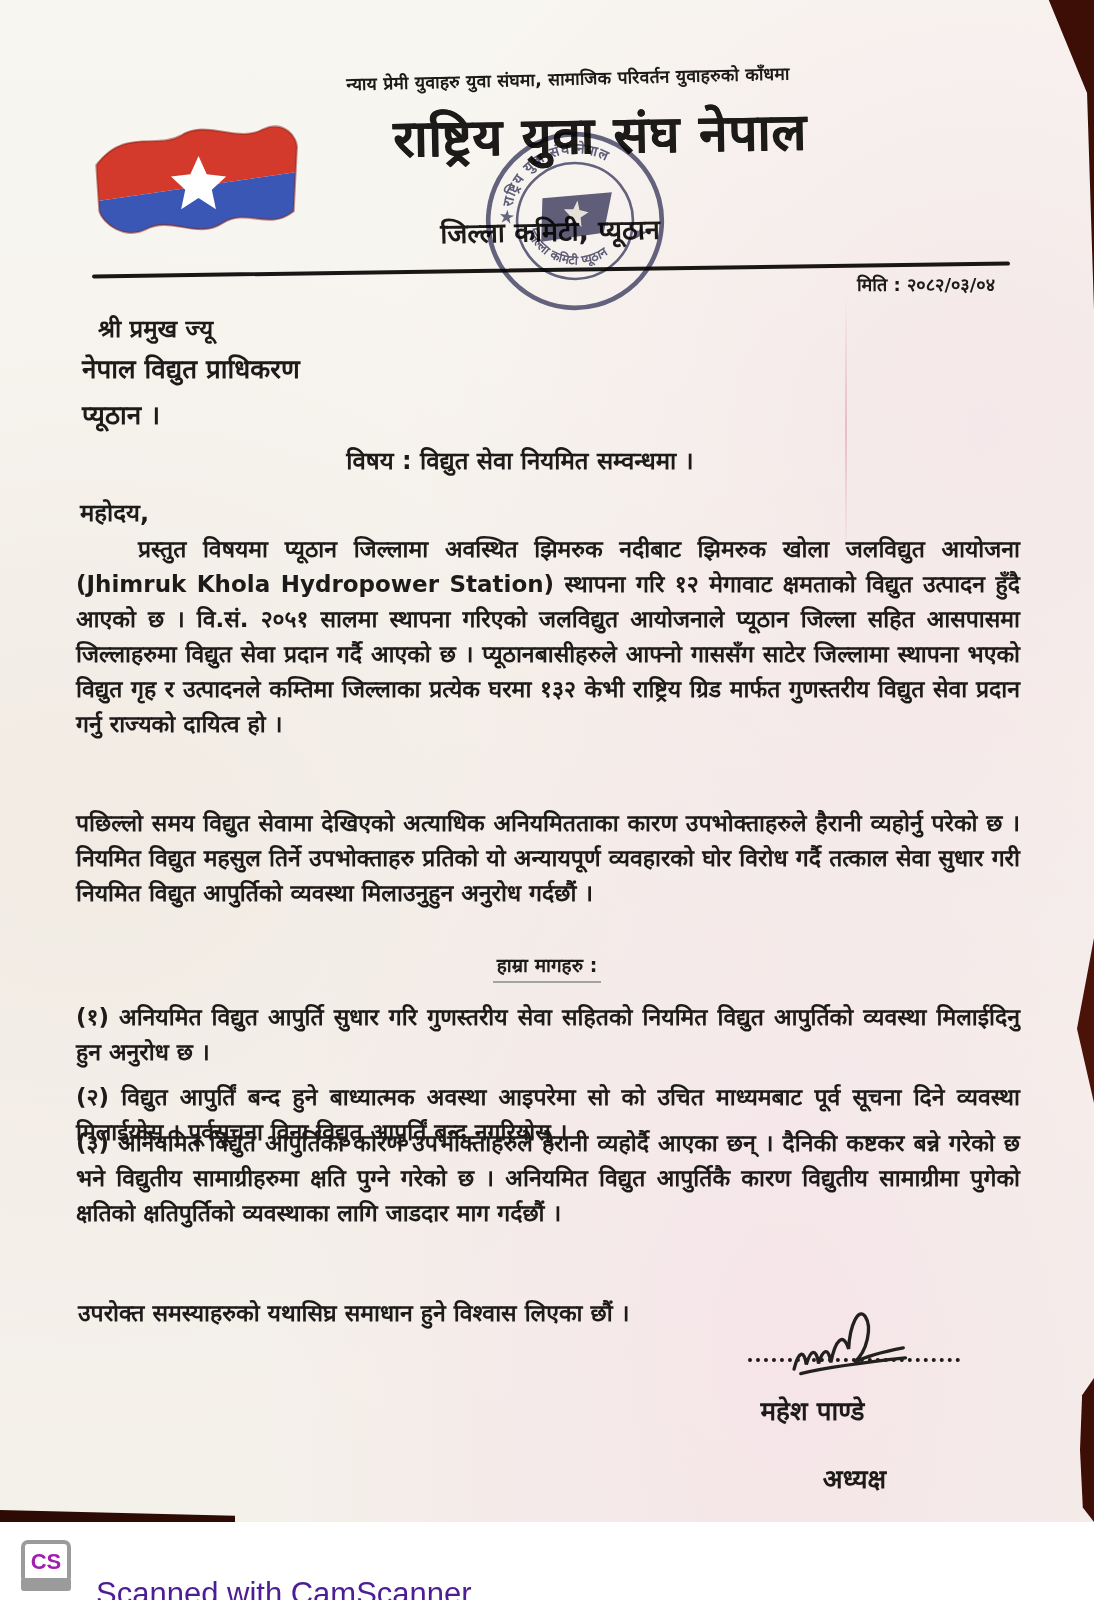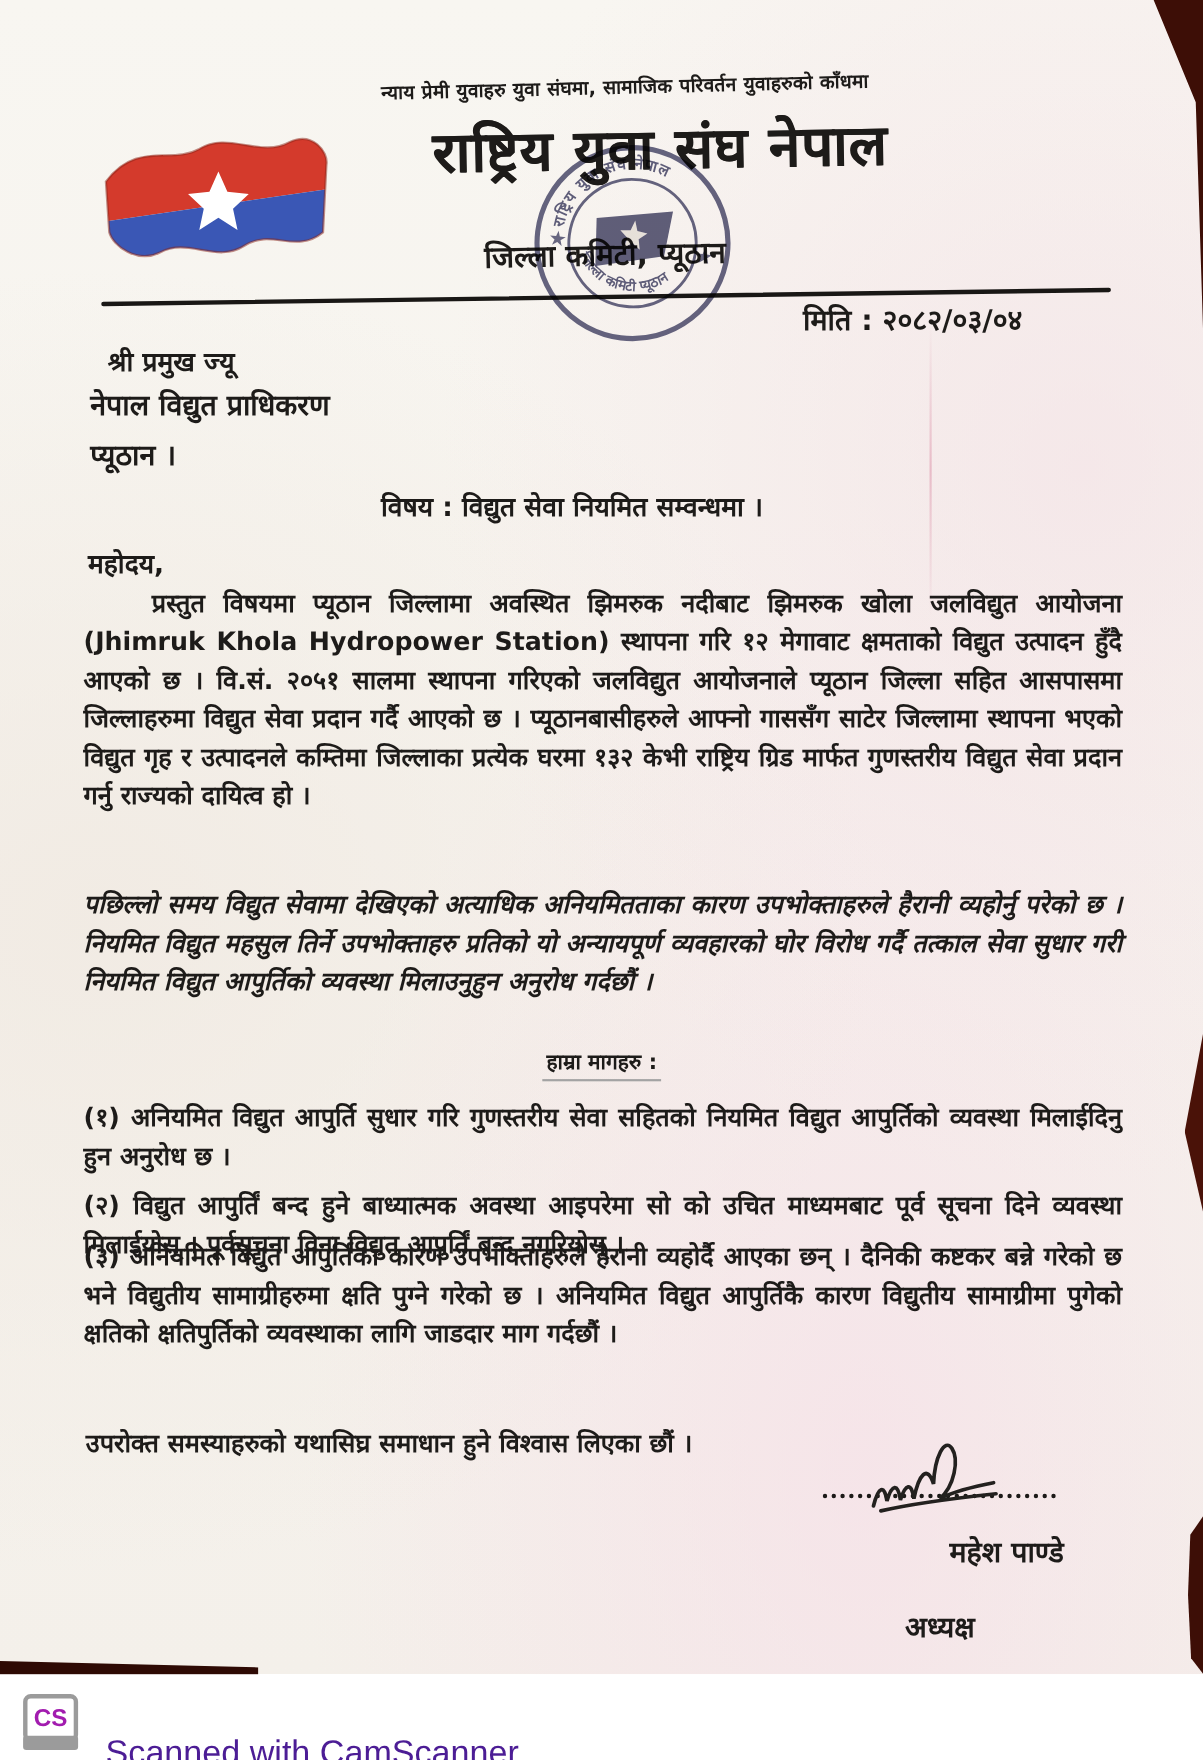--- a/index.html
+++ b/index.html
@@ -20,31 +20,31 @@
   .edge-br{right:0;top:1378px;width:14px;height:144px;background:#3d0e06;clip-path:polygon(100% 0,15% 12%,0 50%,20% 90%,100% 100%);}
   .edge-bl{left:0;top:1510px;width:235px;height:13px;background:#2e0a04;clip-path:polygon(0 0,100% 45%,100% 100%,0 100%);}
   .crease{left:845px;top:295px;width:2px;height:265px;
     background:linear-gradient(rgba(213,118,148,0),rgba(213,118,148,.4),rgba(213,118,148,0));}
   
   .tagline{left:268px;top:66px;width:600px;text-align:center;font-size:17.5px;transform:rotate(-1.4deg);letter-spacing:.2px;}
   .orgname{left:250px;top:98px;width:700px;text-align:center;font-size:51px;transform:rotate(-1deg);
     letter-spacing:1px;text-shadow:.6px 0 #1d1b19;}
   .district{left:370px;top:212px;width:360px;text-align:center;font-size:27px;transform:rotate(-1.2deg);}
   .rule{left:92px;top:268px;width:918px;height:4px;background:#191715;transform:rotate(-.8deg);border-radius:2px;}
-  .dateline{left:730px;top:272px;width:265px;text-align:left;font-size:26px;}
+  .dateline{left:730px;top:272px;width:265px;text-align:right;font-size:18px;}
   
   .line{font-size:23px;line-height:35px;}
   .block{left:76px;width:944px;text-align:justify;}
   .subject{left:240px;top:443px;width:560px;text-align:center;font-size:24px;}
   .heading-wrap{left:0;top:952px;width:1094px;text-align:center;}
   .heading-inner{display:inline-block;font-size:19px;border-bottom:2px solid #a3a3a3;padding:0 4px 3px;}
   
   .dotline{left:748px;top:1358px;width:212px;border-bottom:4px dotted #1c1a18;height:0;}
   .sig-svg{left:782px;top:1300px;}
-  .sig-name{left:742px;top:1392px;width:225px;text-align:right;font-size:26px;}
+  .sig-name{left:700px;top:1392px;width:225px;text-align:center;font-size:26px;}
   .sig-role{left:742px;top:1460px;width:225px;text-align:center;font-size:26px;}
   
   .flag{left:84px;top:108px;}
   .stamp{left:482px;top:128px;width:186px;height:186px;transform:rotate(7deg);opacity:.88;mix-blend-mode:multiply;}
   
   .footer{left:0;top:1522px;width:1094px;height:78px;background:#ffffff;}
   .cs-box{left:21px;top:1540px;width:42px;height:36px;border:4px solid #9b9b9b;border-radius:7px;
     color:#a21caf;font-family:"Liberation Sans",sans-serif;font-weight:bold;font-size:22px;
     display:flex;align-items:center;justify-content:center;}
   .cs-tab{left:21px;top:1578px;width:50px;height:13px;background:#9b9b9b;border-radius:3px;}
@@ -98,21 +98,21 @@
 </svg>
 
 <div class="abs dev line" style="left:82px;top:312px;font-size:24px;margin-left:16px;">श्री प्रमुख ज्यू</div>
 <div class="abs dev line" style="left:82px;top:352px;font-size:26px;">नेपाल विद्युत प्राधिकरण</div>
 <div class="abs dev line" style="left:82px;top:398px;font-size:26px;text-align:right;">प्यूठान ।</div>
 
 <div class="abs dev subject">विषय : विद्युत सेवा नियमित सम्वन्धमा ।</div>
 <div class="abs dev line" style="left:80px;top:496px;font-size:24px;">महोदय,</div>
 
 <div class="abs dev line block" style="top:532px;text-indent:62px;">प्रस्तुत विषयमा प्यूठान जिल्लामा अवस्थित झिमरुक नदीबाट झिमरुक खोला जलविद्युत आयोजना (Jhimruk Khola Hydropower Station) स्थापना गरि १२ मेगावाट क्षमताको विद्युत उत्पादन हुँदै आएको छ । वि.सं. २०५१ सालमा स्थापना गरिएको जलविद्युत आयोजनाले प्यूठान जिल्ला सहित आसपासमा जिल्लाहरुमा विद्युत सेवा प्रदान गर्दै आएको छ । प्यूठानबासीहरुले आफ्नो गाससँग साटेर जिल्लामा स्थापना भएको विद्युत गृह र उत्पादनले कम्तिमा जिल्लाका प्रत्येक घरमा १३२ केभी राष्ट्रिय ग्रिड मार्फत गुणस्तरीय विद्युत सेवा प्रदान गर्नु राज्यको दायित्व हो ।</div>
-<div class="abs dev line block" style="top:806px;font-style:italic;">पछिल्लो समय विद्युत सेवामा देखिएको अत्याधिक अनियमितताका कारण उपभोक्ताहरुले हैरानी व्यहोर्नु परेको छ । नियमित विद्युत महसुल तिर्ने उपभोक्ताहरु प्रतिको यो अन्यायपूर्ण व्यवहारको घोर विरोध गर्दै तत्काल सेवा सुधार गरी नियमित विद्युत आपुर्तिको व्यवस्था मिलाउनुहुन अनुरोध गर्दछौं ।</div>
+<div class="abs dev line block" style="top:806px;">पछिल्लो समय विद्युत सेवामा देखिएको अत्याधिक अनियमितताका कारण उपभोक्ताहरुले हैरानी व्यहोर्नु परेको छ । नियमित विद्युत महसुल तिर्ने उपभोक्ताहरु प्रतिको यो अन्यायपूर्ण व्यवहारको घोर विरोध गर्दै तत्काल सेवा सुधार गरी नियमित विद्युत आपुर्तिको व्यवस्था मिलाउनुहुन अनुरोध गर्दछौं ।</div>
 
 <div class="abs heading-wrap">
   <span class="dev heading-inner">हाम्रा मागहरु :</span>
 </div>
 <div class="abs dev line block" style="top:1000px;">(१) अनियमित विद्युत आपुर्ति सुधार गरि गुणस्तरीय सेवा सहितको नियमित विद्युत आपुर्तिको व्यवस्था मिलाईदिनु हुन अनुरोध छ ।</div>
 <div class="abs dev line block" style="top:1080px;">(२) विद्युत आपुर्तिं बन्द हुने बाध्यात्मक अवस्था आइपरेमा सो को उचित माध्यमबाट पूर्व सूचना दिने व्यवस्था मिलाईयोस् । पूर्वसूचना विना विद्युत आपुर्तिं बन्द नगरियोस् ।</div>
 <div class="abs dev line block" style="top:1126px;">(३) अनियमित विद्युत आपुर्तिका कारण उपभोक्ताहरुले हैरानी व्यहोर्दै आएका छन् । दैनिकी कष्टकर बन्ने गरेको छ भने विद्युतीय सामाग्रीहरुमा क्षति पुग्ने गरेको छ । अनियमित विद्युत आपुर्तिकै कारण विद्युतीय सामाग्रीमा पुगेको क्षतिको क्षतिपुर्तिको व्यवस्थाका लागि जाडदार माग गर्दछौं ।</div>
 
 <div class="abs dev line" style="left:78px;top:1296px;font-size:23px;">उपरोक्त समस्याहरुको यथासिघ्र समाधान हुने विश्वास लिएका छौं ।</div>
 

